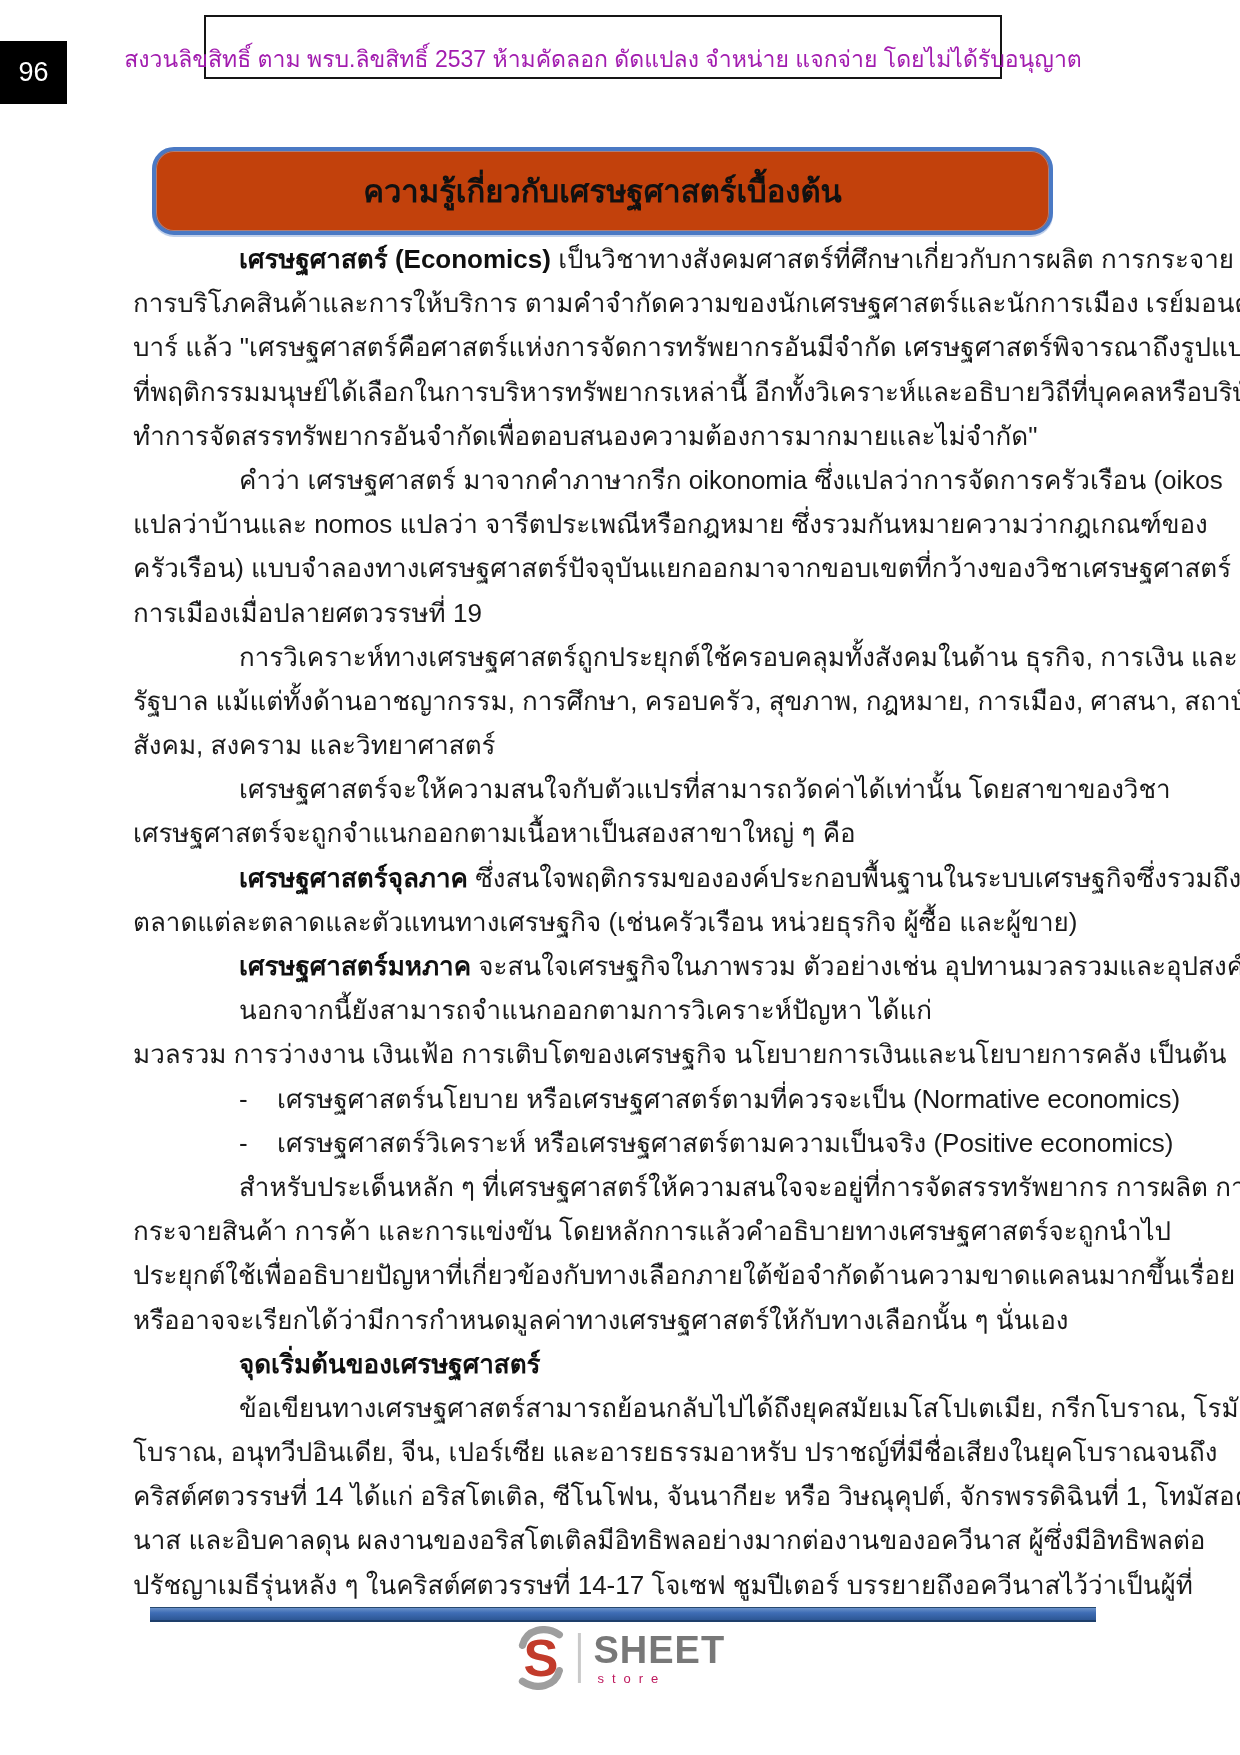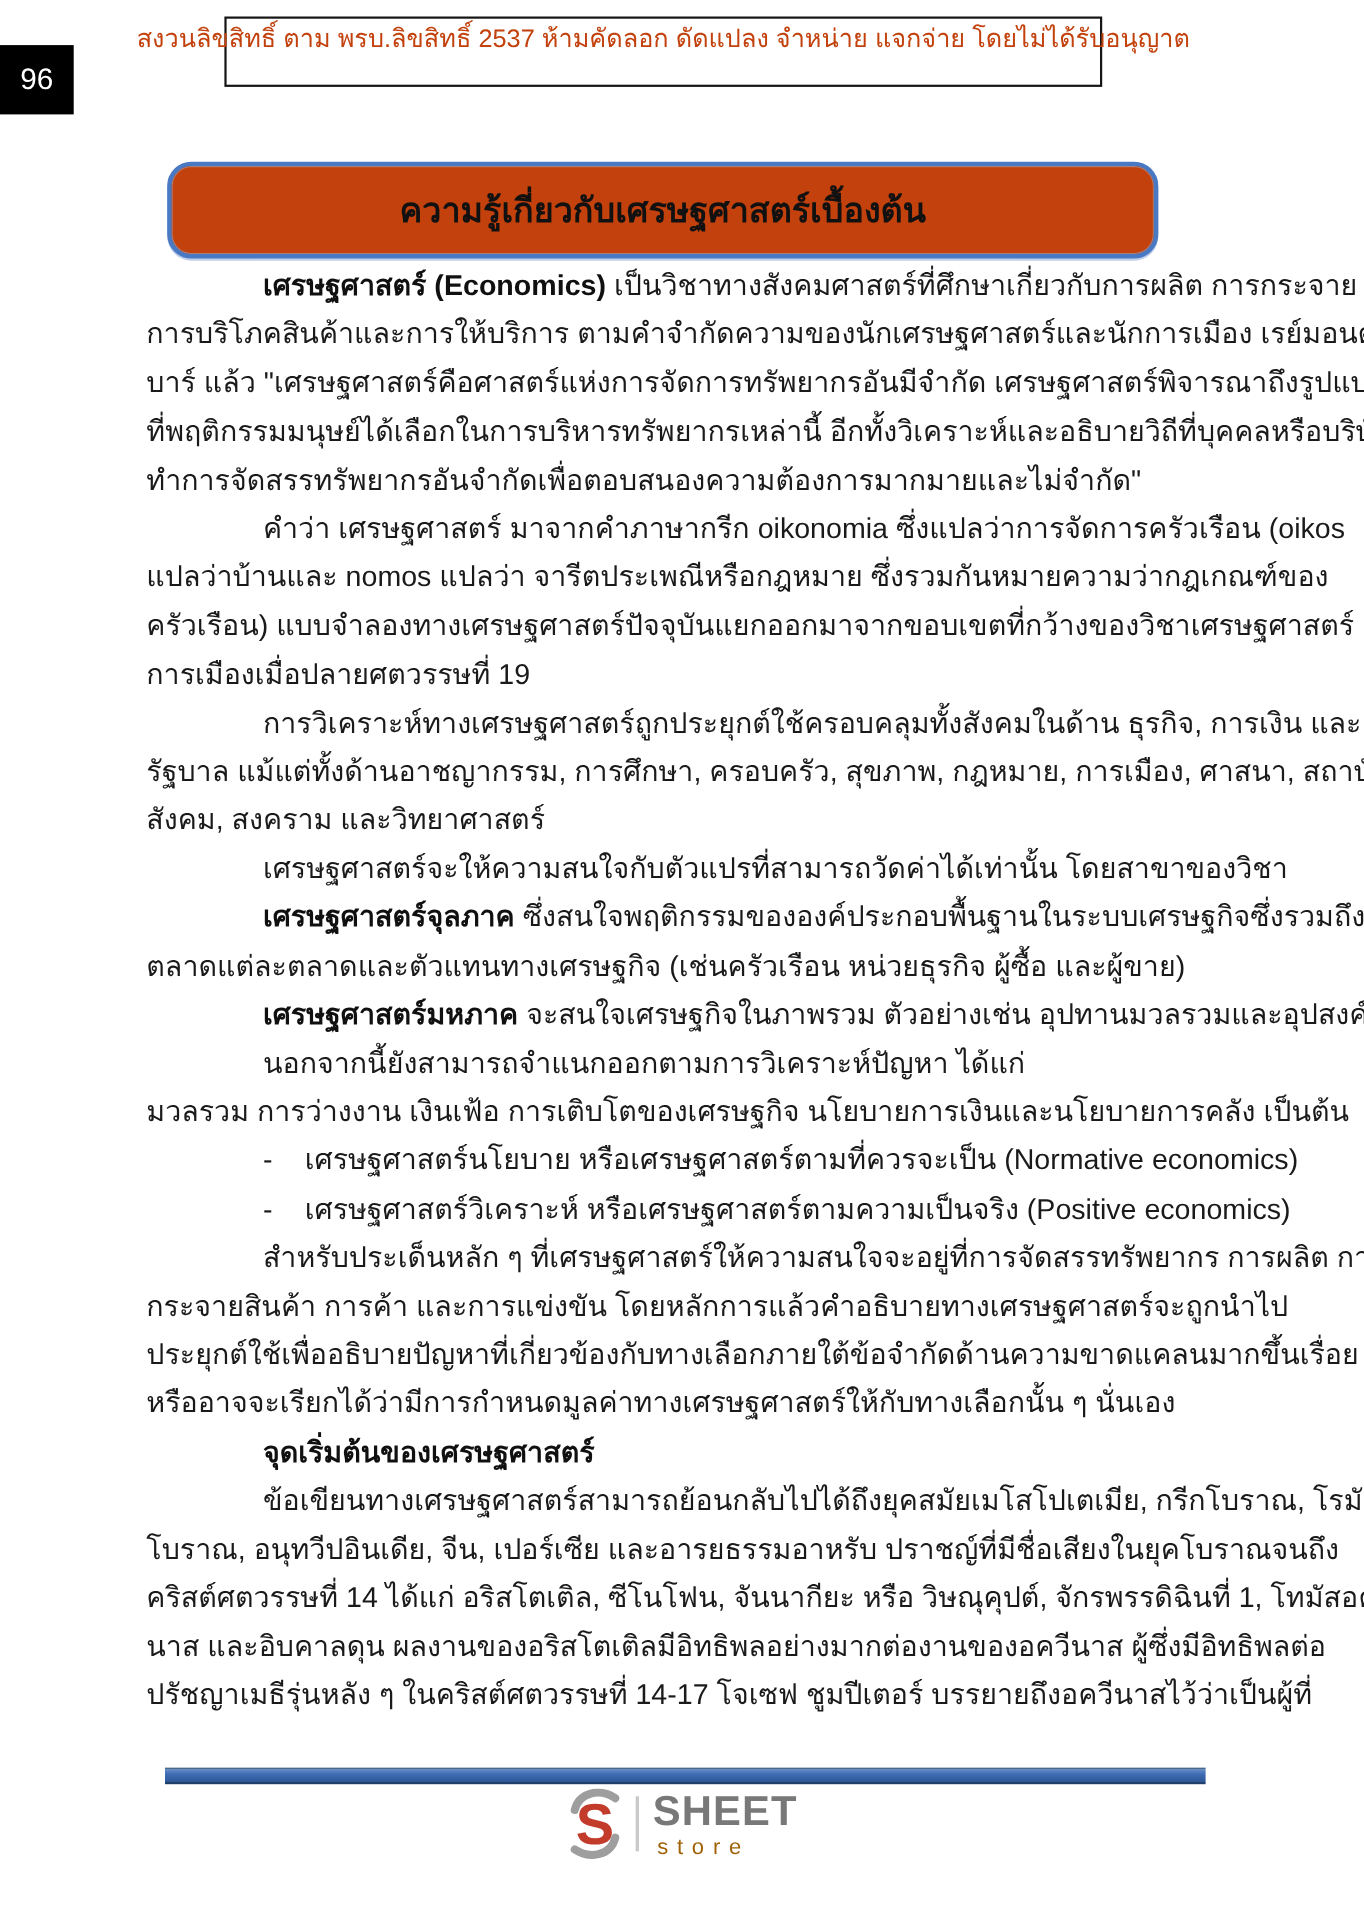--- a/index.html
+++ b/index.html
@@ -12,22 +12,22 @@
   .page-num {
     position:absolute; left:0; top:41px; width:67px; height:63px;
     background:#000000; color:#ffffff;
     display:flex; align-items:center; justify-content:center;
     font-size:27px;
   }
   
   .copyright-box {
     position:absolute; left:204px; top:15px; width:798px; height:64px;
     border:2.5px solid #151515; background:#ffffff; box-sizing:border-box;
-    display:flex; align-items:flex-start; justify-content:center;
-    font-size:23px; color:#c2410c; white-space:nowrap;
+    display:flex; align-items:flex-end; justify-content:center;
+    font-size:23px; color:#a21caf; white-space:nowrap;
   }
   
   .title-box {
     position:absolute; left:152px; top:147px; width:901px; height:88px;
     border:4.5px solid #4a79c4; border-radius:22px; box-sizing:border-box;
     background:#c2410c;
     box-shadow:0 2px 0 rgba(74,121,196,0.35), inset 0 0 0 1px rgba(160,185,220,0.5);
     display:flex; align-items:center; justify-content:center;
   }
   .title-box .title-text {
@@ -56,21 +56,21 @@
   .logo-icon-wrap { width:52px; height:64px; }
   .logo-divider {
     width:2.5px; height:50px; background:#c9c9c9; margin:0 13px 0 11px;
   }
   .logo-text { display:flex; flex-direction:column; }
   .logo-brand {
     font-size:38px; font-weight:bold; color:#787878;
     letter-spacing:1px; line-height:1.0;
   }
   .logo-sub {
-    font-size:20px; color:#a16207; letter-spacing:8px;
+    font-size:13px; color:#be185d; letter-spacing:8px;
     line-height:1.0; margin-top:3px; padding-left:4px;
   }
 </style>
 </head>
 <body>
 
 <div class="page">
 
   <div class="page-num">
     <span>96</span>
@@ -91,20 +91,21 @@
       <div class="line">ที่พฤติกรรมมนุษย์ได้เลือกในการบริหารทรัพยากรเหล่านี้ อีกทั้งวิเคราะห์และอธิบายวิถีที่บุคคลหรือบริษัท</div>
       <div class="line">ทำการจัดสรรทรัพยากรอันจำกัดเพื่อตอบสนองความต้องการมากมายและไม่จำกัด"</div>
       <div class="line indent">คำว่า เศรษฐศาสตร์ มาจากคำภาษากรีก oikonomia ซึ่งแปลว่าการจัดการครัวเรือน (oikos</div>
       <div class="line">แปลว่าบ้านและ nomos แปลว่า จารีตประเพณีหรือกฎหมาย ซึ่งรวมกันหมายความว่ากฎเกณฑ์ของ</div>
       <div class="line">ครัวเรือน) แบบจำลองทางเศรษฐศาสตร์ปัจจุบันแยกออกมาจากขอบเขตที่กว้างของวิชาเศรษฐศาสตร์</div>
       <div class="line">การเมืองเมื่อปลายศตวรรษที่ 19</div>
       <div class="line indent">การวิเคราะห์ทางเศรษฐศาสตร์ถูกประยุกต์ใช้ครอบคลุมทั้งสังคมในด้าน ธุรกิจ, การเงิน และ</div>
       <div class="line">รัฐบาล แม้แต่ทั้งด้านอาชญากรรม, การศึกษา, ครอบครัว, สุขภาพ, กฎหมาย, การเมือง, ศาสนา, สถาบัน</div>
       <div class="line">สังคม, สงคราม และวิทยาศาสตร์</div>
       <div class="line indent">เศรษฐศาสตร์จะให้ความสนใจกับตัวแปรที่สามารถวัดค่าได้เท่านั้น โดยสาขาของวิชา</div>
+      <div class="line">เศรษฐศาสตร์จะถูกจำแนกออกตามเนื้อหาเป็นสองสาขาใหญ่ ๆ คือ</div>
       <div class="line indent"><b>เศรษฐศาสตร์จุลภาค</b> ซึ่งสนใจพฤติกรรมขององค์ประกอบพื้นฐานในระบบเศรษฐกิจซึ่งรวมถึง</div>
       <div class="line">ตลาดแต่ละตลาดและตัวแทนทางเศรษฐกิจ (เช่นครัวเรือน หน่วยธุรกิจ ผู้ซื้อ และผู้ขาย)</div>
       <div class="line indent"><b>เศรษฐศาสตร์มหภาค</b> จะสนใจเศรษฐกิจในภาพรวม ตัวอย่างเช่น อุปทานมวลรวมและอุปสงค์</div>
       <div class="line indent">นอกจากนี้ยังสามารถจำแนกออกตามการวิเคราะห์ปัญหา ได้แก่</div>
       <div class="line">มวลรวม การว่างงาน เงินเฟ้อ การเติบโตของเศรษฐกิจ นโยบายการเงินและนโยบายการคลัง เป็นต้น</div>
       <div class="line indent"><span class="dash">-</span>เศรษฐศาสตร์นโยบาย หรือเศรษฐศาสตร์ตามที่ควรจะเป็น (Normative economics)</div>
       <div class="line indent"><span class="dash">-</span>เศรษฐศาสตร์วิเคราะห์ หรือเศรษฐศาสตร์ตามความเป็นจริง (Positive economics)</div>
       <div class="line indent">สำหรับประเด็นหลัก ๆ ที่เศรษฐศาสตร์ให้ความสนใจจะอยู่ที่การจัดสรรทรัพยากร การผลิต การ</div>
       <div class="line">กระจายสินค้า การค้า และการแข่งขัน โดยหลักการแล้วคำอธิบายทางเศรษฐศาสตร์จะถูกนำไป</div>
       <div class="line">ประยุกต์ใช้เพื่ออธิบายปัญหาที่เกี่ยวข้องกับทางเลือกภายใต้ข้อจำกัดด้านความขาดแคลนมากขึ้นเรื่อย ๆ</div>

